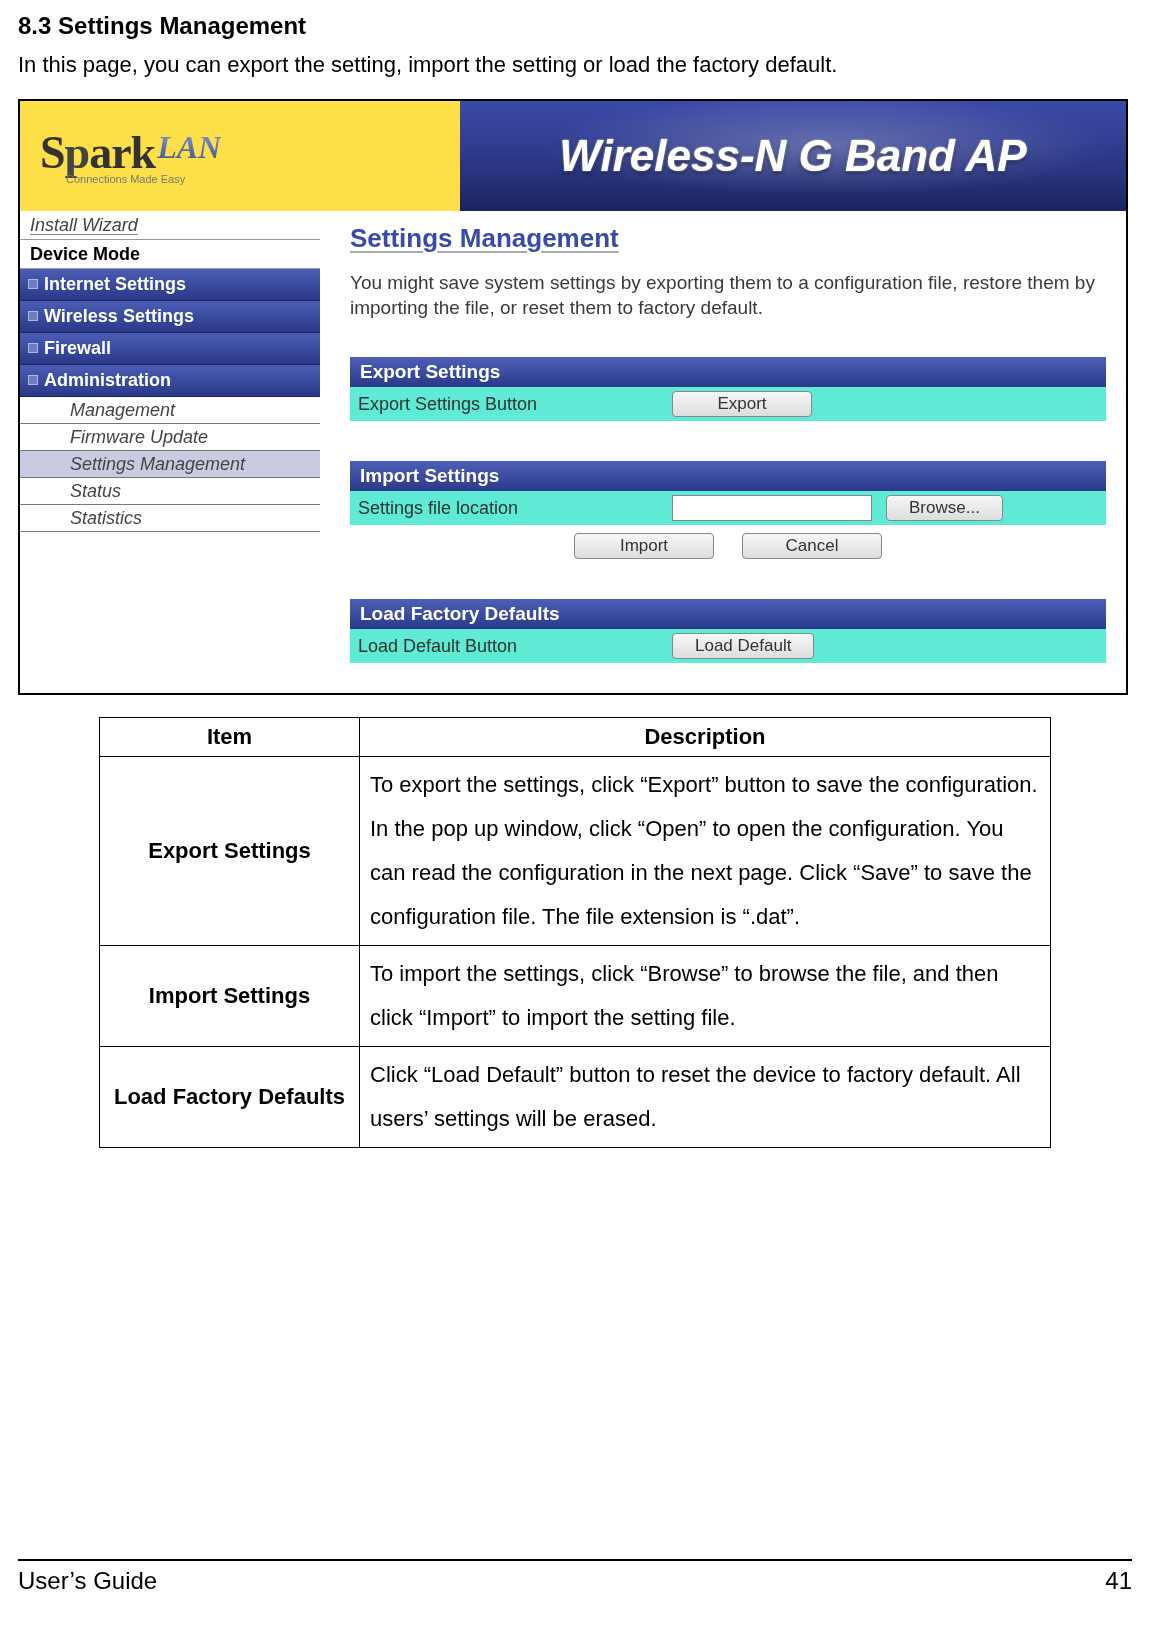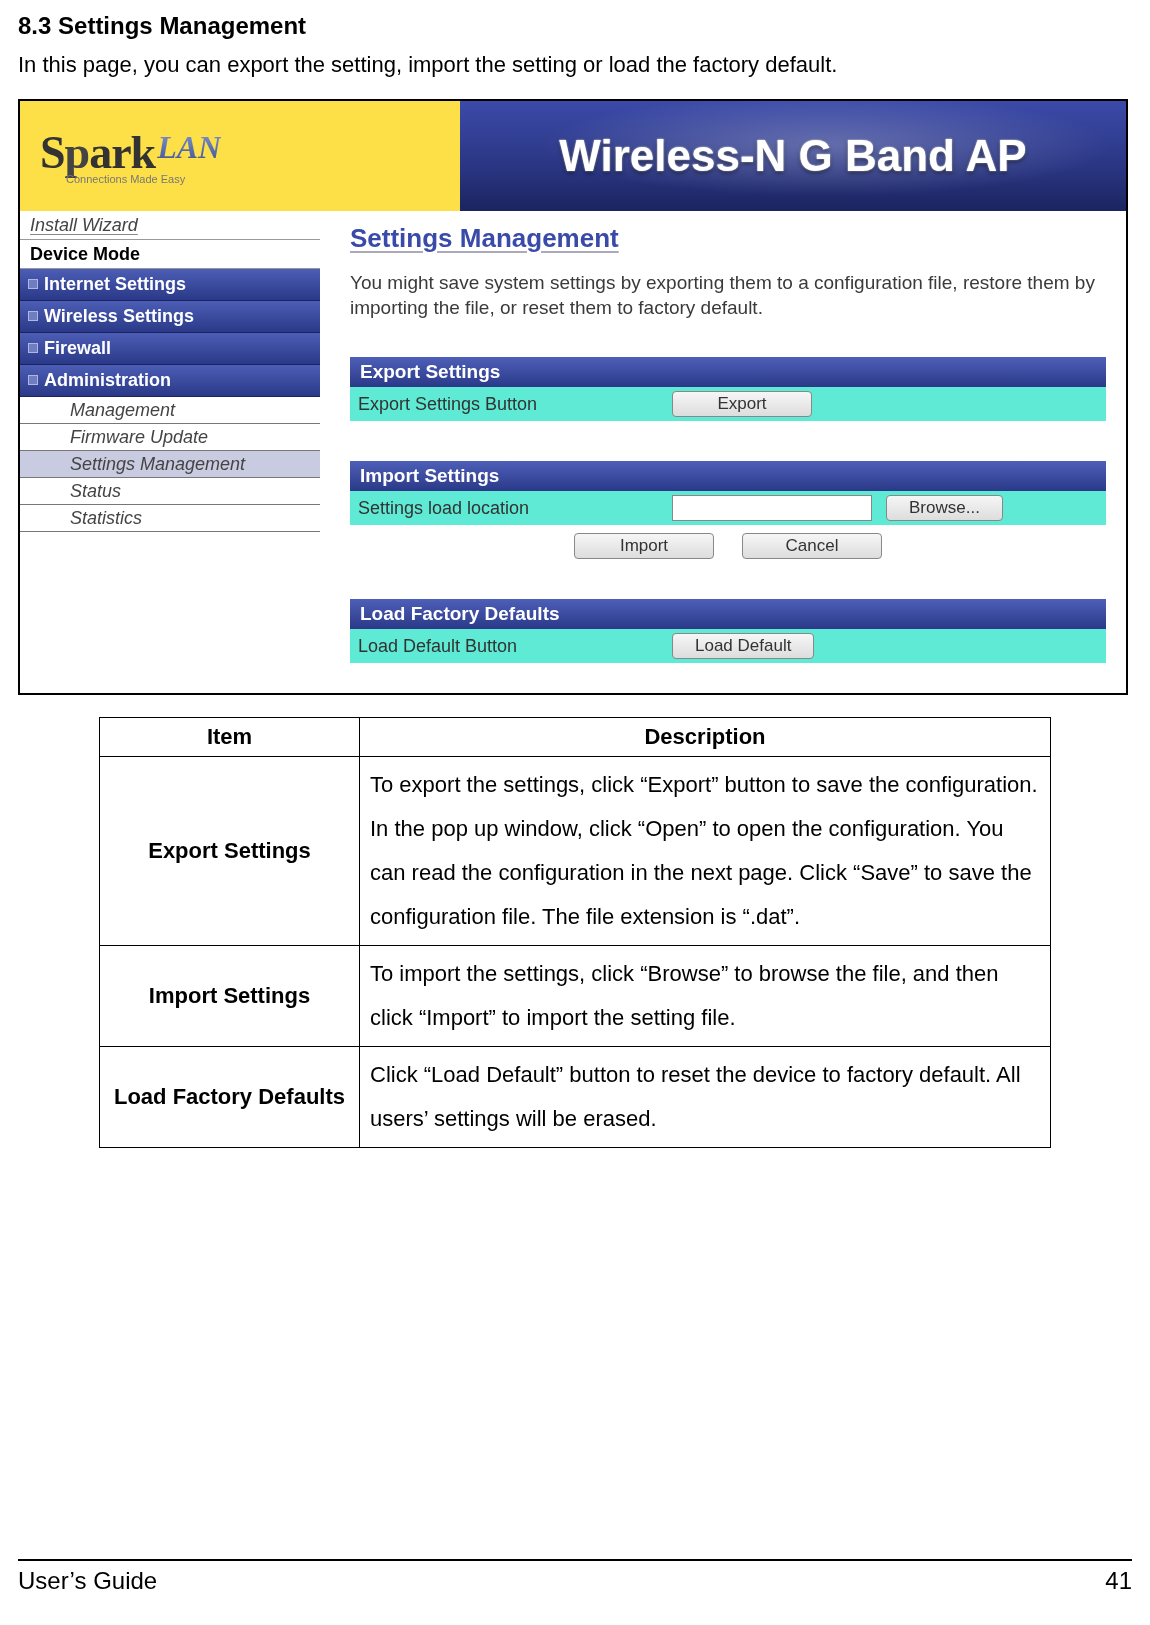--- a/index.html
+++ b/index.html
@@ -86,20 +86,21 @@
   }
   .banner-right::before{
     content:"";
     position:absolute; inset:0;
     background: radial-gradient(ellipse at 55% 40%, rgba(255,255,255,0.25), rgba(255,255,255,0) 55%);
   }
   .banner-title {
     color: #fff;
     font-size: 44px;
     font-weight: bold;
+    font-style: italic;
     text-shadow: 0 2px 4px rgba(0,0,0,0.5), 0 0 2px #fff;
     position: relative;
   }
   .shot-body {
     display: flex;
   }
   
   .sidebar {
     width: 300px;
     background: #fff;
@@ -273,21 +274,21 @@
         <div class="panel-header">Export Settings</div>
         <div class="panel-row">
           <div class="label">Export Settings Button</div>
           <button class="ui-btn">Export</button>
         </div>
 
         <div class="spacer"></div>
 
         <div class="panel-header">Import Settings</div>
         <div class="panel-row">
-          <div class="label">Settings load location</div>
+          <div class="label">Settings file location</div>
           <input class="ui-input" type="text" readonly="" style="">
           <button class="ui-btn" style="min-width:110px;">Browse...</button>
         </div>
         <div class="btn-row">
           <button class="ui-btn">Import</button>
           <button class="ui-btn">Cancel</button>
         </div>
 
         <div class="spacer-sm"></div>
 

